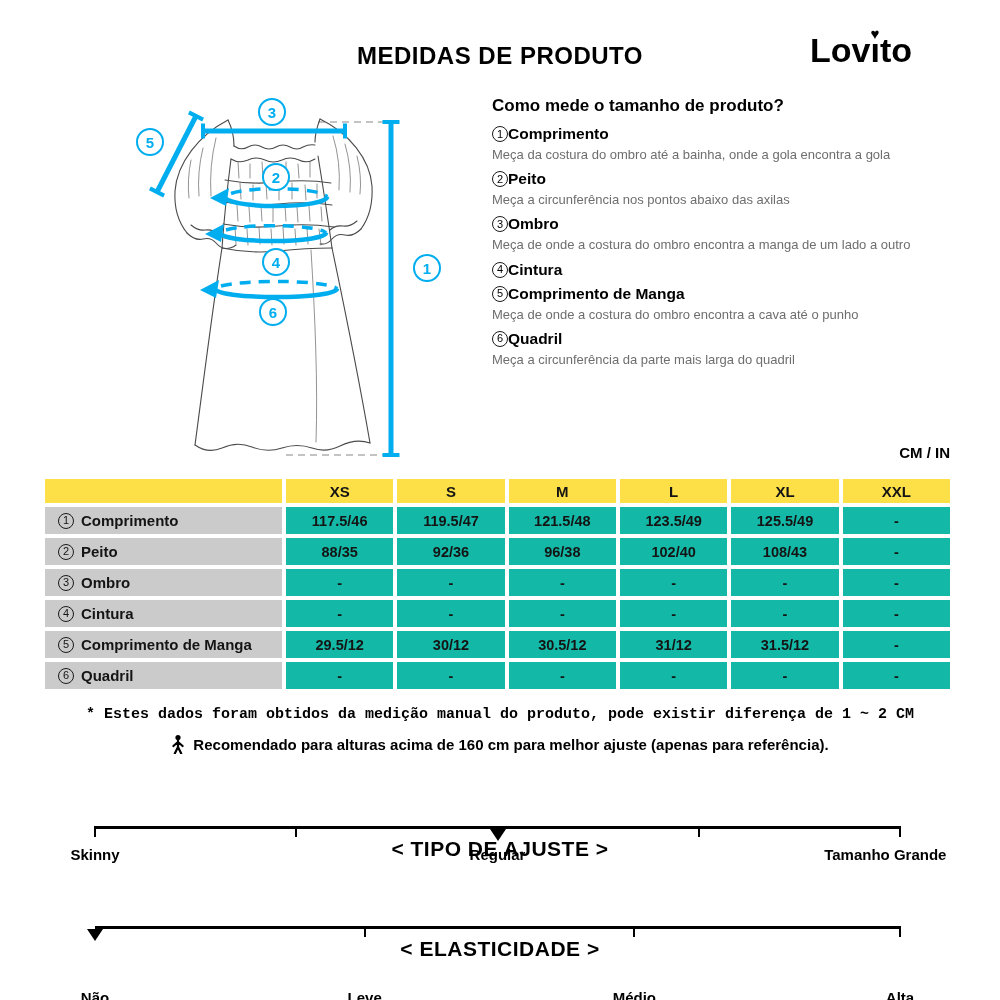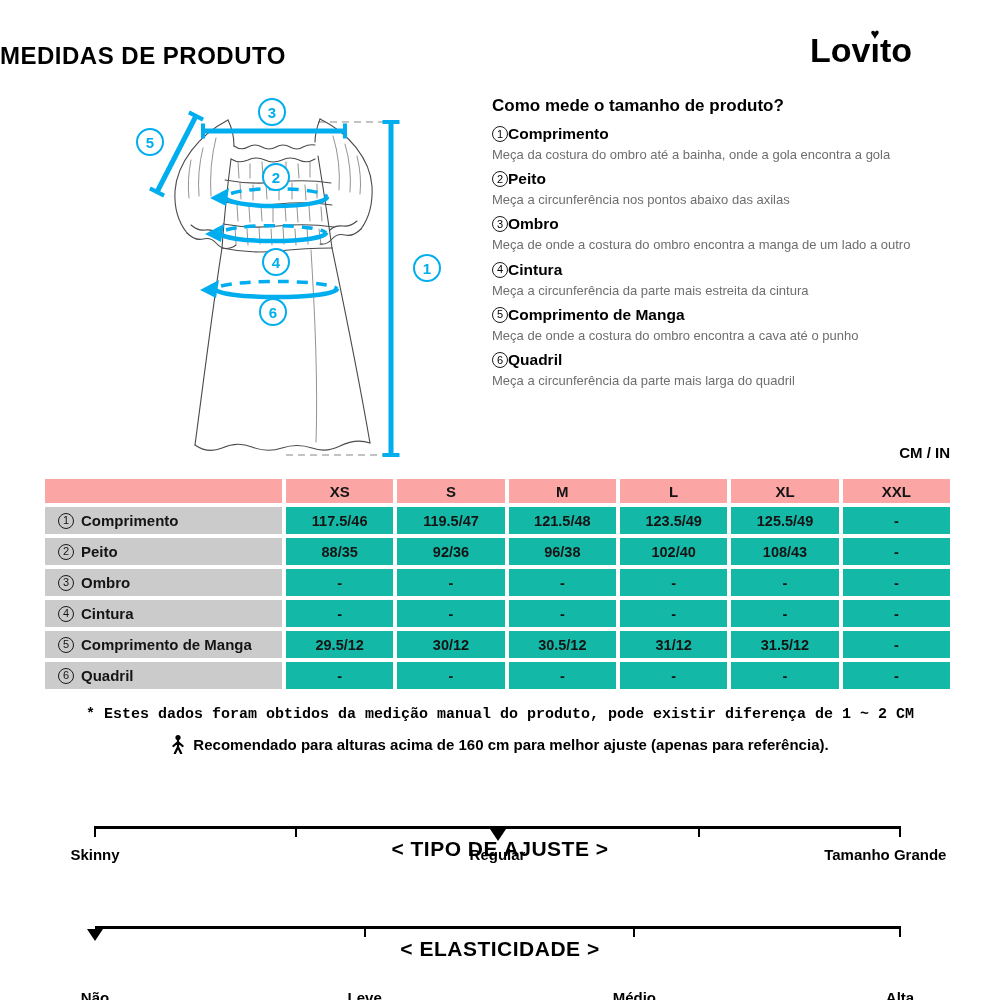--- a/index.html
+++ b/index.html
@@ -1,21 +1,21 @@
 <!DOCTYPE html>
 <html><head>
 <meta charset="utf-8">
 <style>
   * { box-sizing: border-box; margin: 0; padding: 0; }
   html,body { background:#fff; }
   body {
     width:1000px; height:1000px; position:relative;
     font-family:"Liberation Sans", sans-serif; color:#000; overflow:hidden;
   }
-  .page-title { position:absolute; top:42px; left:0; right:0; 
+  .page-title { position:absolute; top:42px; left:0; right:0; text-align:center;
     font-size:24px; font-weight:bold; letter-spacing:.5px; }
   .logo { position:absolute; top:33px; right:88px; font-size:34px; font-weight:bold; line-height:1; }
   .logo .dot-cover { position:absolute; left:60px; top:3px; width:11px; height:7px; background:#fff; }
   .logo .heart { position:absolute; left:65px; top:-7px; font-size:15px; transform:translateX(-50%); }
 
   .diagram { position:absolute; left:40px; top:90px; }
 
   .guide { position:absolute; left:492px; top:96px; width:486px; }
   .guide h2 { font-size:17px; font-weight:bold; margin-bottom:9px; }
   .g-label { display:flex; align-items:center; font-size:15.5px; font-weight:bold; margin-top:6px; }
@@ -24,21 +24,21 @@
     font-size:11px; font-weight:normal; line-height:1; }
   .g-desc { font-size:13px; color:#6e6e6e; line-height:1.48; margin-top:2px; }
 
   .units { position:absolute; top:444px; right:50px; font-size:15px; font-weight:bold; }
 
   .tbl { position:absolute; left:45px; top:479px; width:905px;
     display:grid; grid-template-columns:237px repeat(6,1fr);
     grid-template-rows:24px repeat(6,27px); gap:4px;
     font-size:14.5px; font-weight:bold; color:#141414; }
   .cell { background:#14b8a6; display:flex; align-items:center; justify-content:center; }
-  .cell.hdr { background:#fca5a5; font-size:15px; }
+  .cell.hdr { background:#fde047; font-size:15px; }
   .cell.lbl { background:#cbcbcb; justify-content:flex-start; padding-left:13px; font-size:15px; }
   .cell.lbl .circ { margin-right:7px; }
 
   .note1 { position:absolute; top:706px; left:0; right:0; text-align:center;
     font-size:15px; font-weight:bold;font-family:Liberation Mono, monospace; }
   .note2 { position:absolute; top:735px; left:0; right:0; display:flex;
     justify-content:center; align-items:center; gap:8px; font-size:15px; font-weight:bold; }
 
   .scale-title { position:absolute; left:0; right:0; text-align:center;
     font-size:21px; font-weight:bold; letter-spacing:.5px;margin-top:48px; }
@@ -148,21 +148,20 @@
   <div class="g-label">
     <span class="circ">3</span>
     <span>Ombro</span>
   </div>
   <p class="g-desc">Meça de onde a costura do ombro encontra a manga de um lado a outro</p>
 
   <div class="g-label">
     <span class="circ">4</span>
     <span>Cintura</span>
   </div>
-  <p class="g-desc">Meça a circunferência da parte mais estreita da cintura</p>
 
   <div class="g-label">
     <span class="circ">5</span>
     <span>Comprimento de Manga</span>
   </div>
   <p class="g-desc">Meça de onde a costura do ombro encontra a cava até o punho</p>
 
   <div class="g-label">
     <span class="circ">6</span>
     <span>Quadril</span>

